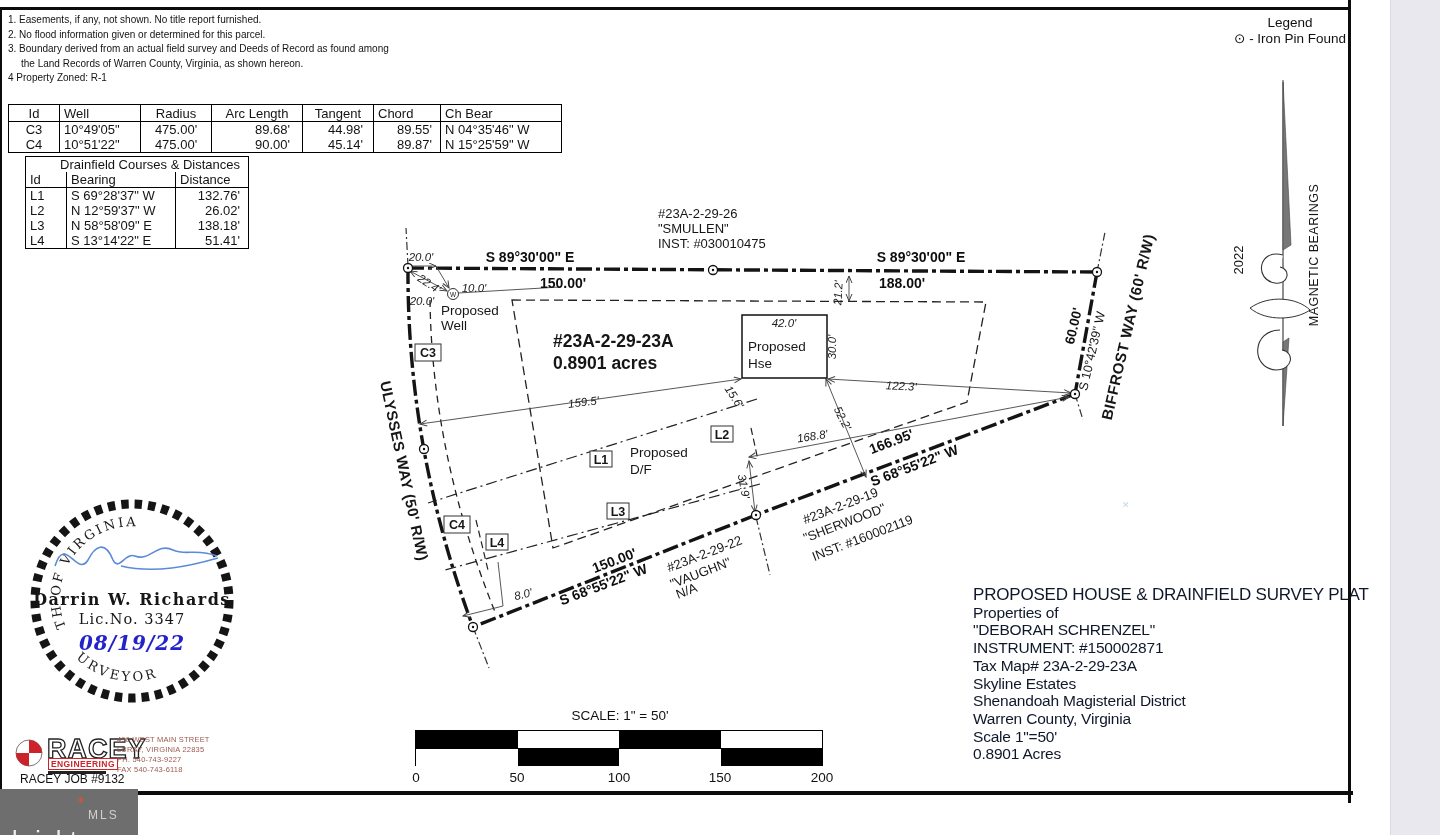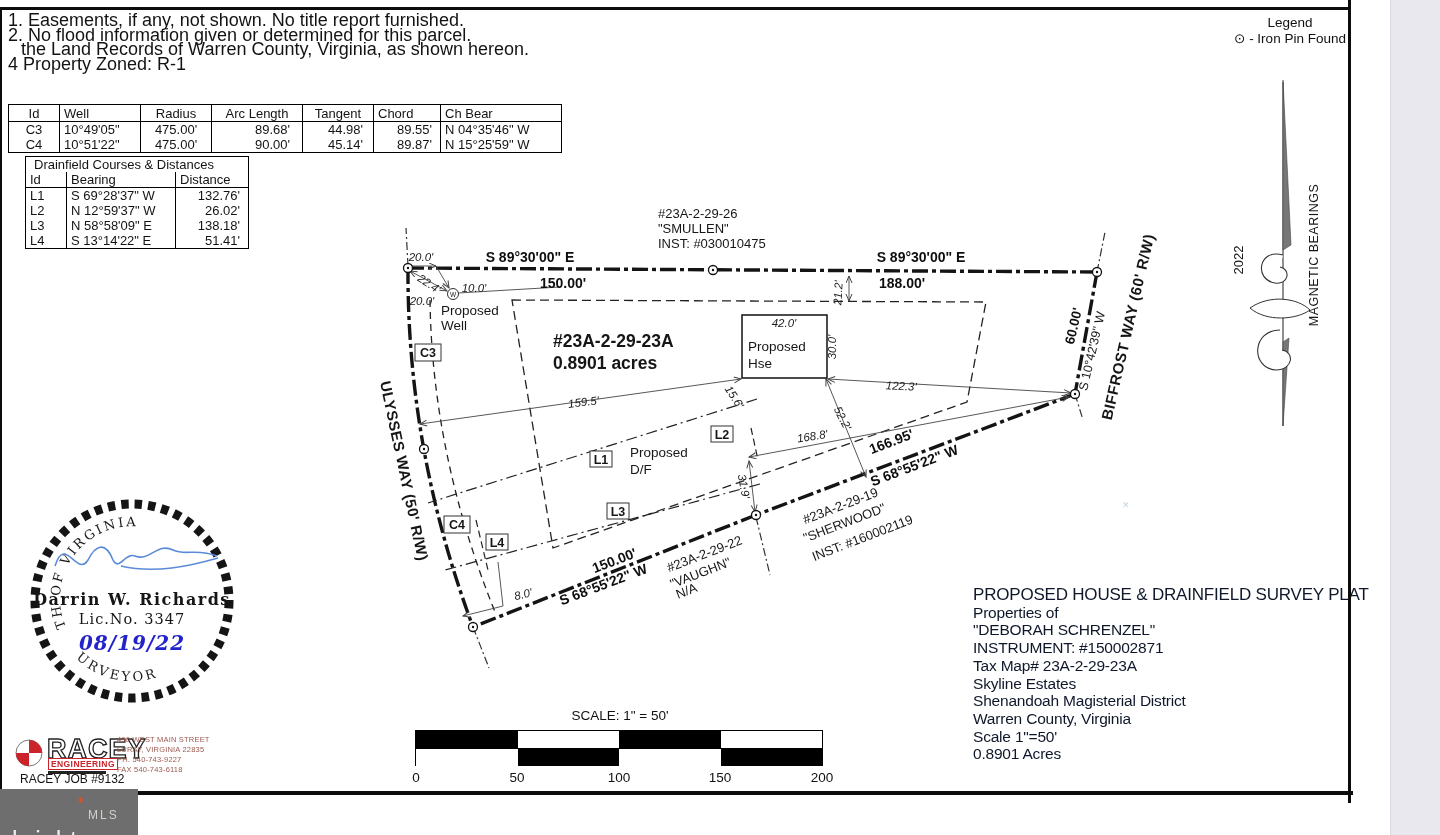--- a/index.html
+++ b/index.html
@@ -8,33 +8,33 @@
   .abs{position:absolute;}
 
   
   .border-top{left:0;top:7px;width:1351px;height:3px;background:#0c0c0c;}
   .border-left{left:0;top:7px;width:2px;height:787px;background:#0c0c0c;}
   .border-right{left:1348px;top:0;width:3px;height:803px;background:#0c0c0c;}
   .border-bottom{left:0;top:791px;width:1353px;height:4px;background:#0c0c0c;}
   .grey-margin{left:1390px;top:0;width:50px;height:835px;background:#e8e8ee;border-left:1px solid #dadae2;}
 
   
-  .notes{left:8px;top:13px;font-size:18px;line-height:14.6px;color:#131313;}
+  .notes{left:8px;top:13px;font-size:10px;line-height:14.6px;color:#131313;}
   .notes .wrap{padding-left:13px;}
 
   
   table{border-collapse:collapse;font-size:13px;color:#131313;}
   .curve-table{left:8px;top:104px;}
   .curve-table table{border:1.3px solid #000;}
   .curve-table td,.curve-table th{border-left:1.3px solid #000;border-right:1.3px solid #000;
       padding:0 4px;height:14.5px;font-weight:400;white-space:nowrap;}
   .curve-table thead th{border-bottom:1.3px solid #000;text-align:left;height:16px;}
   .df-table{left:25px;top:156px;}
   .df-table table{border:1.3px solid #000;}
-  .df-table .title{text-align:left;padding:0 8px;height:15px;}
+  .df-table .title{text-align:right;padding:0 8px;height:15px;}
   .df-table td,.df-table th{padding:0 4px;height:13.8px;font-weight:400;white-space:nowrap;}
   .df-table .cols td,.df-table tbody td{border-left:1.3px solid #000;border-right:1.3px solid #000;}
   .df-table .cols td{border-bottom:1.3px solid #000;text-align:left;height:15px;}
 
   
   .legend{left:1205px;top:15px;width:170px;text-align:center;font-size:13.5px;line-height:15.5px;}
 
   
   .title-block{left:973px;top:586px;width:398px;text-align:left;font-size:15.5px;
       line-height:17.7px;letter-spacing:-0.2px;color:#0f172a;}
@@ -269,20 +269,21 @@
     <path d="M96,72 C130,80 165,72 193,64"></path>
   </g>
   <text class="seal-name" x="107" y="111">Darrin W. Richards</text>
   <text class="seal-lic" x="107" y="130">Lic.No.  3347</text>
   <text class="seal-date" x="107" y="156">08/19/22</text>
 </svg>
 
 <div class="abs notes">
   <div>1. Easements, if any, not shown. No title report furnished.</div>
   <div>2. No flood information given or determined for this parcel.</div>
+  <div>3. Boundary derived from an actual field survey and Deeds of Record as found among</div>
   <div class="wrap">the Land Records of Warren County, Virginia, as shown hereon.</div>
   <div>4 Property Zoned: R-1</div>
 </div>
 
 <div class="abs curve-table">
   <table>
     <thead>
       <tr>
         <th style="width:42px;text-align:center">Id</th>
         <th style="width:72px">Well</th>

